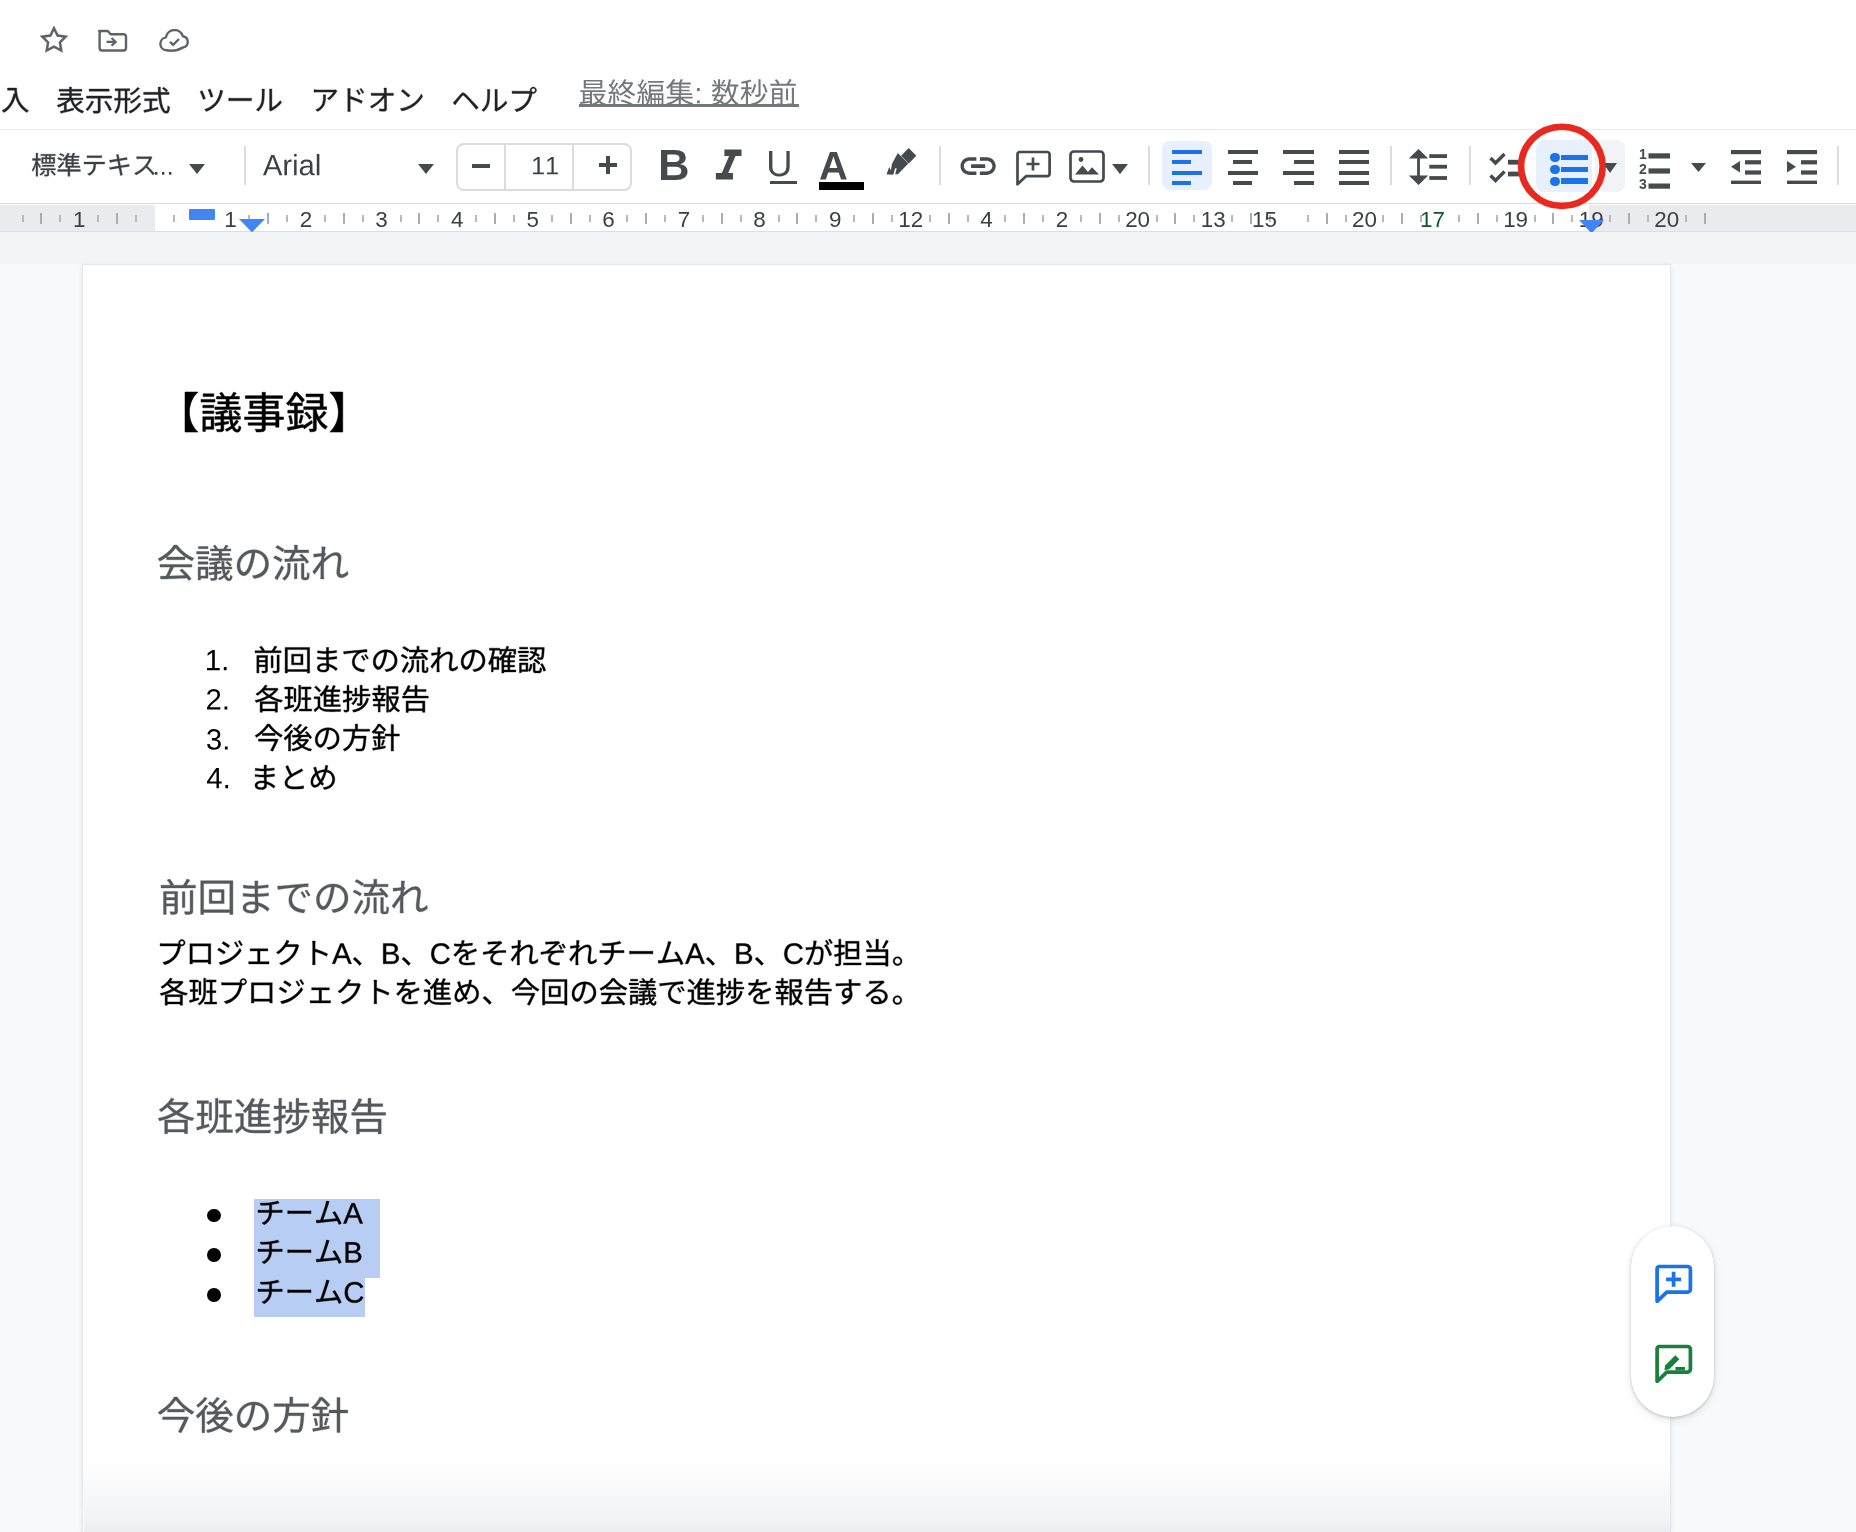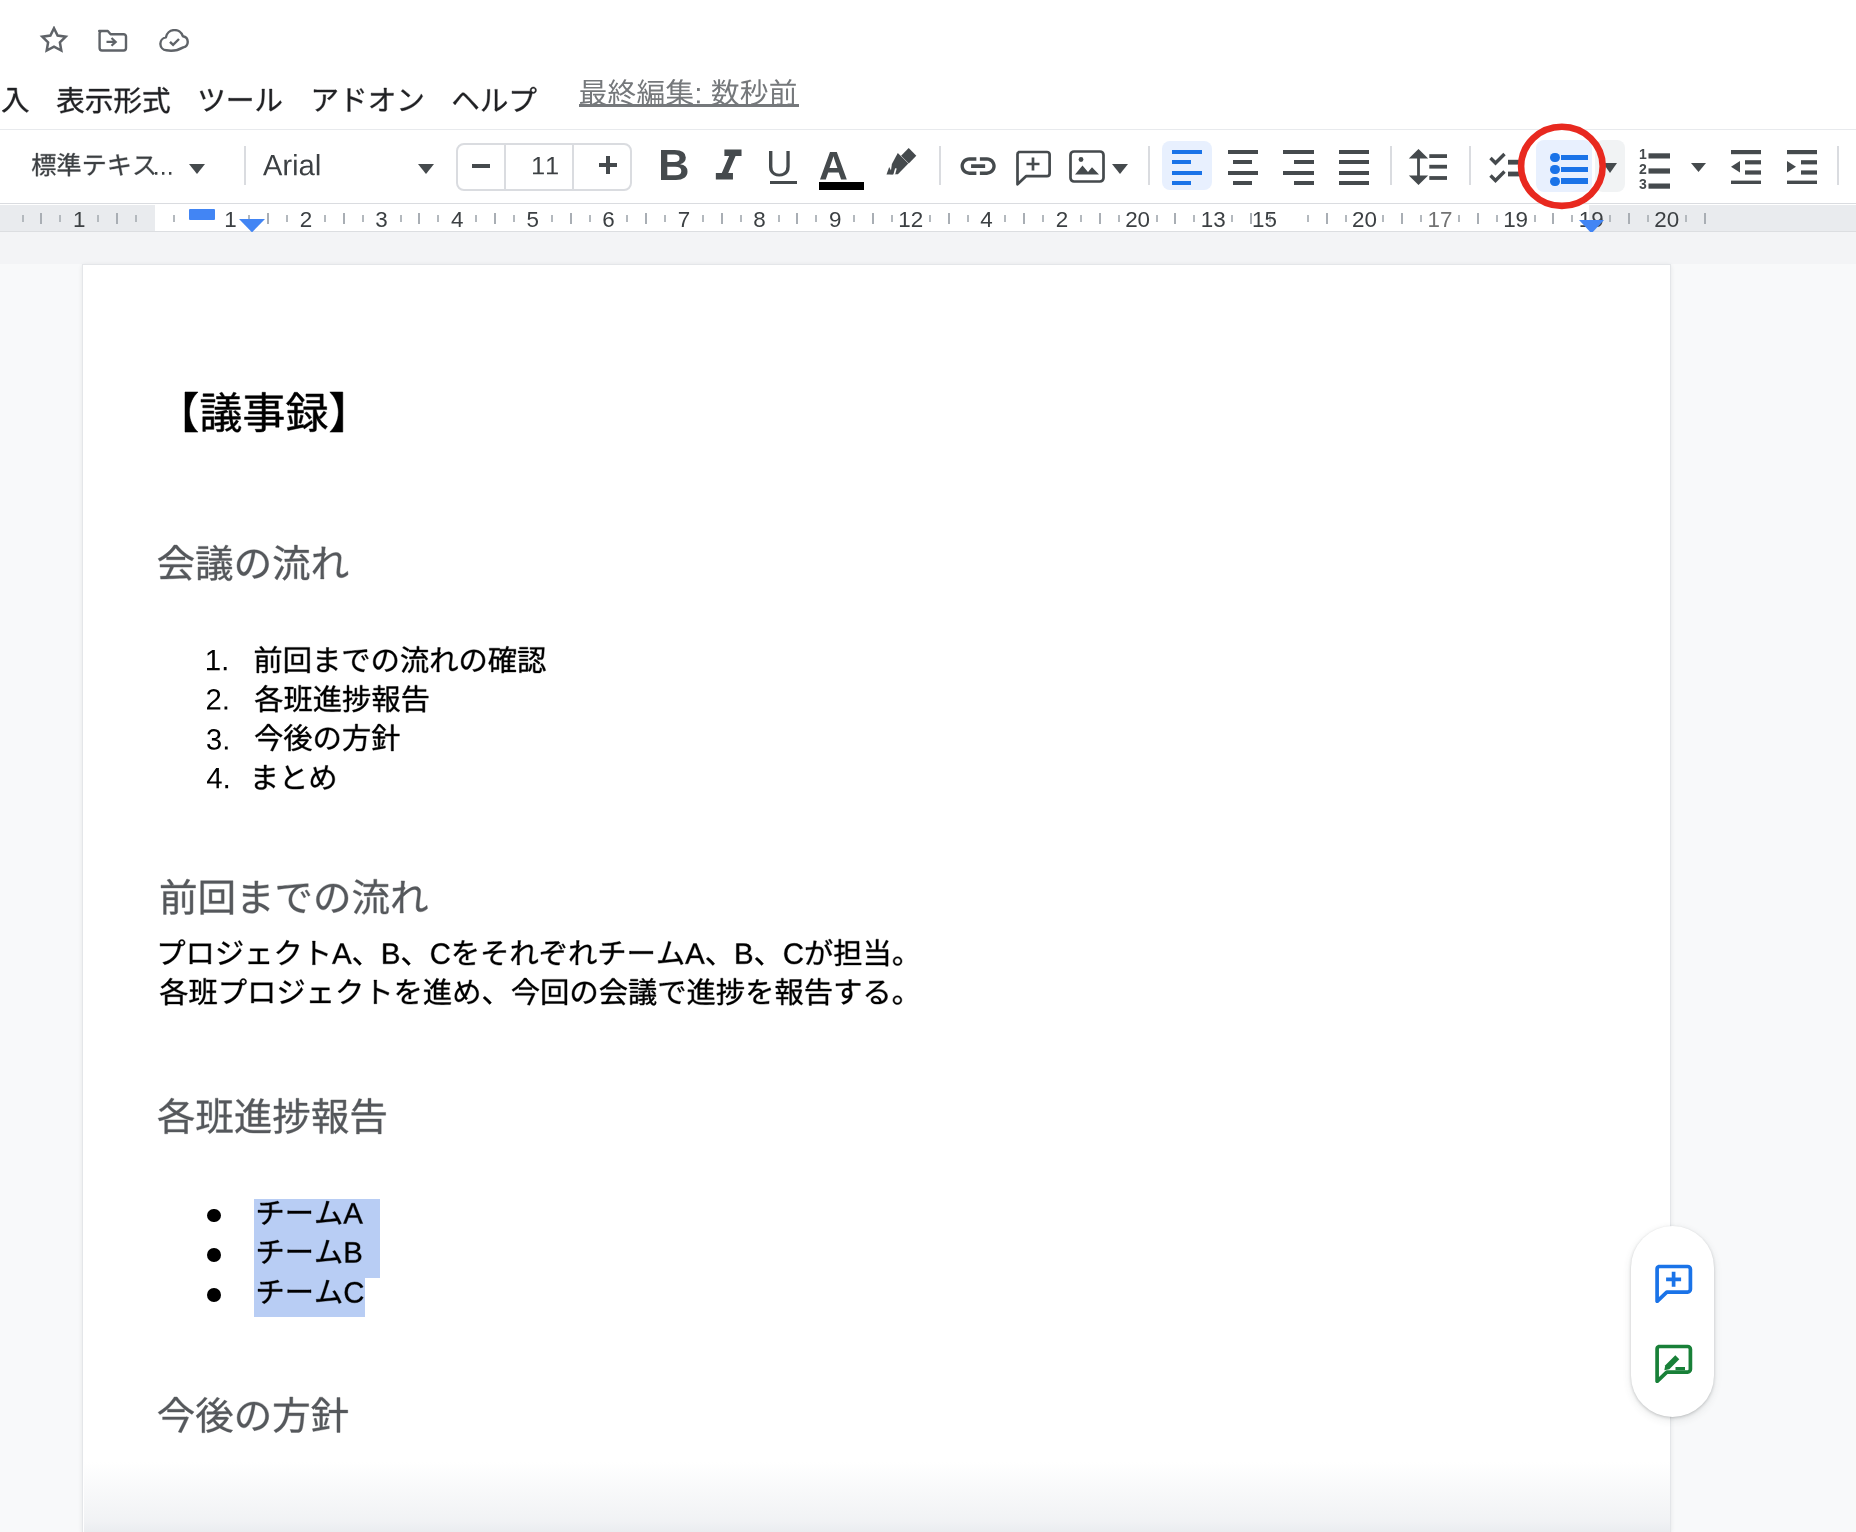--- a/index.html
+++ b/index.html
@@ -248,21 +248,21 @@
     <div style="position:absolute;left:664.0px;top:207.2px;width:40px;text-align:center;font:22.4px 'Liberation Sans';color:#3c4043">7</div>
     <div style="position:absolute;left:739.6px;top:207.2px;width:40px;text-align:center;font:22.4px 'Liberation Sans';color:#3c4043">8</div>
     <div style="position:absolute;left:815.2px;top:207.2px;width:40px;text-align:center;font:22.4px 'Liberation Sans';color:#3c4043">9</div>
     <div style="position:absolute;left:890.8px;top:207.2px;width:40px;text-align:center;font:22.4px 'Liberation Sans';color:#3c4043">12</div>
     <div style="position:absolute;left:966.4px;top:207.2px;width:40px;text-align:center;font:22.4px 'Liberation Sans';color:#3c4043">4</div>
     <div style="position:absolute;left:1042.0px;top:207.2px;width:40px;text-align:center;font:22.4px 'Liberation Sans';color:#3c4043">2</div>
     <div style="position:absolute;left:1117.6px;top:207.2px;width:40px;text-align:center;font:22.4px 'Liberation Sans';color:#3c4043">20</div>
     <div style="position:absolute;left:1193.2px;top:207.2px;width:40px;text-align:center;font:22.4px 'Liberation Sans';color:#3c4043">13</div>
     <div style="position:absolute;left:1237px;top:207.2px;width:40px;text-align:right;font:22.4px 'Liberation Sans';color:#3c4043">15</div>
     <div style="position:absolute;left:1344.4px;top:207.2px;width:40px;text-align:center;font:22.4px 'Liberation Sans';color:#3c4043">20</div>
-    <div style="position:absolute;left:1420.0px;top:207.2px;width:40px;text-align:center;font:22.4px 'Liberation Sans';color:#737373">17</div>
+    <div style="position:absolute;left:1420.0px;top:207.2px;width:40px;text-align:left;font:22.4px 'Liberation Sans';color:#14532d">17</div>
     <div style="position:absolute;left:1495.6px;top:207.2px;width:40px;text-align:center;font:22.4px 'Liberation Sans';color:#3c4043">19</div>
     <div style="position:absolute;left:1571.2px;top:207.2px;width:40px;text-align:center;font:22.4px 'Liberation Sans';color:#3c4043">19</div>
     <div style="position:absolute;left:1646.8px;top:207.2px;width:40px;text-align:center;font:22.4px 'Liberation Sans';color:#3c4043">20</div>
     <div style="position:absolute;left:189.3px;top:209.4px;width:25.6px;height:10.8px;background:#4285f4;border-radius:1px;"></div>
     <svg style="position:absolute;left:239px;top:219px" width="26" height="13.4" viewBox="0 0 26 13.4">
       <path d="M0 0 h26 l-13 13.4 z" fill="#4285f4"></path>
     </svg>
     <svg style="position:absolute;left:1579px;top:219.6px" width="25" height="13.4" viewBox="0 0 25 13.4">
       <path d="M0 0 h25 l-12.5 13.4 z" fill="#4285f4"></path>
     </svg>

